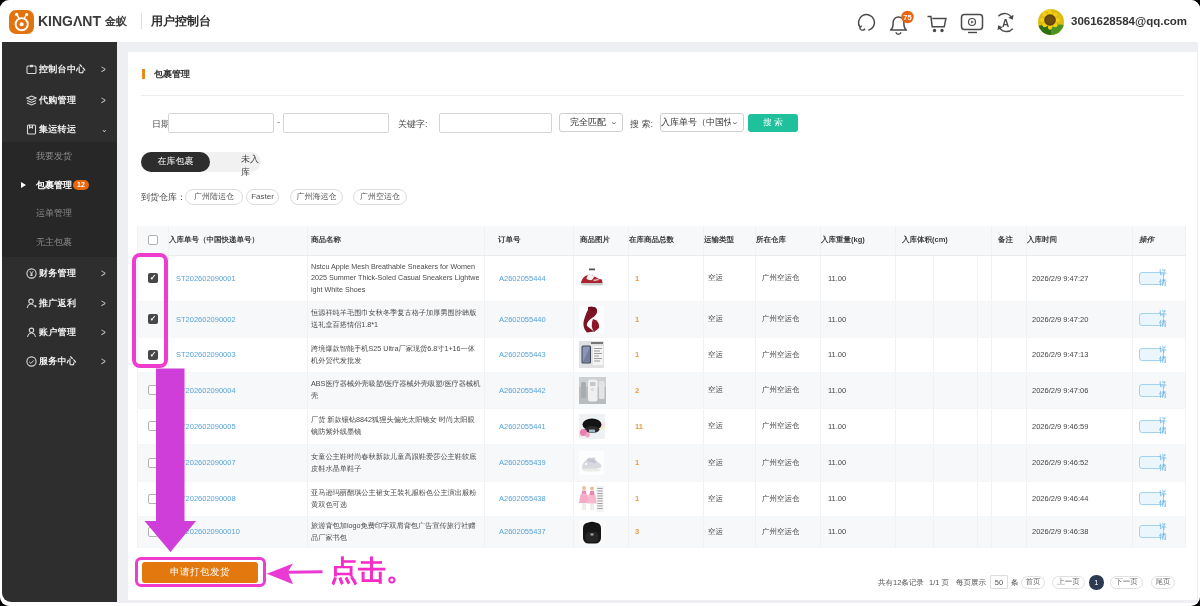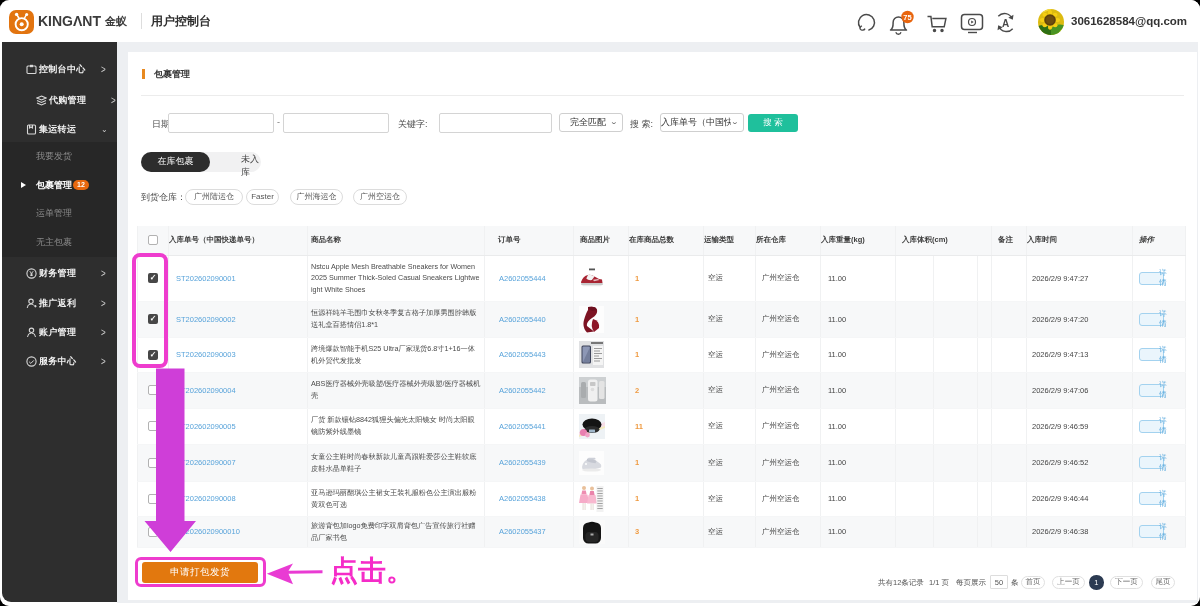--- a/index.html
+++ b/index.html
@@ -465,21 +465,21 @@
 <div id="side"></div>
 <div id="subbg"></div>
 <div class="mitem" style="top:54px;">
       <svg width="11" height="11" viewBox="0 0 11 11" fill="none" stroke="#d8d8d8" stroke-width="1.1">
         <rect x="1" y="2" width="9" height="7.5" rx="1"></rect>
         <rect x="4" y="0.8" width="3" height="2.4" fill="#d8d8d8" stroke="none"></rect>
       </svg>
       <span class="t">控制台中心</span>
       <span class="ch">&gt;</span>
     </div>
-<div class="mitem" style="top:85px;margin-left:10px;">
+<div class="mitem" style="top:85px;">
       <svg width="11" height="11" viewBox="0 0 11 11" fill="none" stroke="#d8d8d8" stroke-width="1.1">
         <path d="M5.5 1 L10 3 5.5 5 1 3 Z"></path>
         <path d="M1 5.5 L5.5 7.5 10 5.5"></path>
         <path d="M1 8 L5.5 10 10 8"></path>
       </svg>
       <span class="t">代购管理</span>
       <span class="ch">&gt;</span>
     </div>
 <div class="mitem" style="top:114.5px;">
       <svg width="11" height="11" viewBox="0 0 11 11" fill="none" stroke="#d8d8d8" stroke-width="1.1">

